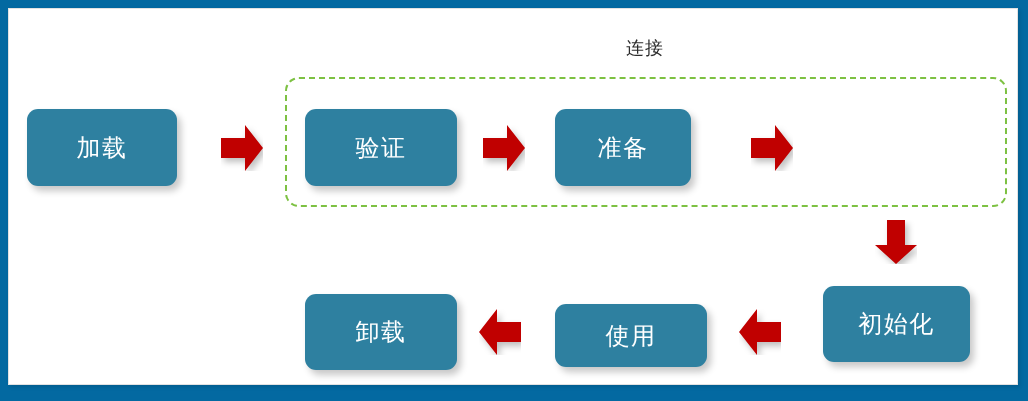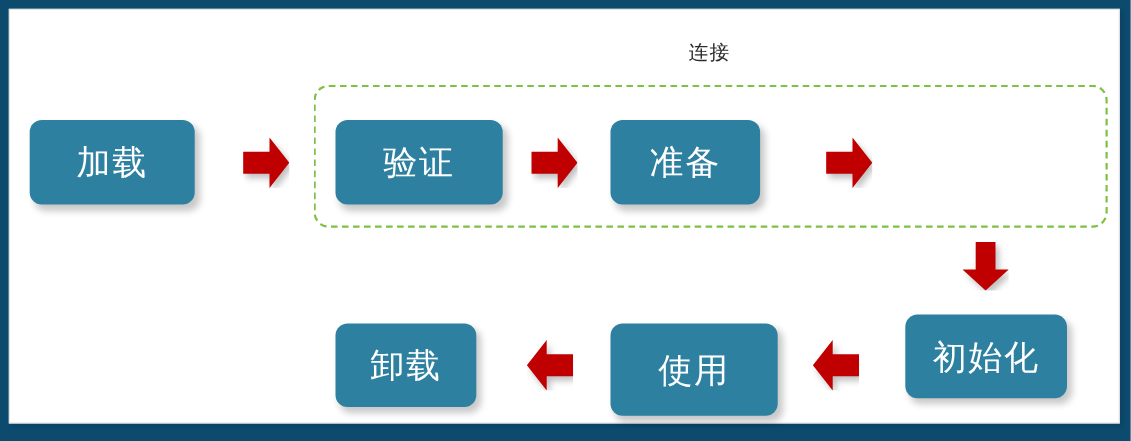--- a/index.html
+++ b/index.html
@@ -9,21 +9,21 @@
     background: #ffffff;
   }
   body {
     font-family: "Liberation Sans", "DejaVu Sans", sans-serif;
   }
 
   #canvas {
     position: relative;
     width: 1028px;
     height: 401px;
-    background: #0c4a6e;
+    background: #0369a1;
     overflow: hidden;
   }
 
   
   .slide-frame {
     position: absolute;
     left: 8px;
     top: 8px;
     width: 1010px;
     height: 377px;
@@ -65,21 +65,21 @@
     background: #2E80A0;
     border-radius: 11px;
     box-shadow: 4px 5px 7px rgba(0,0,0,0.22);
     display: flex;
     align-items: center;
     justify-content: center;
     box-sizing: border-box;
   }
   .node .node-label {
     color: #ffffff;
-    font-size: 31px;
+    font-size: 24px;
     letter-spacing: 1.5px;
     line-height: 1;
     white-space: nowrap;
   }
 
   
   .arrow {
     position: absolute;
     line-height: 0;
   }
@@ -107,25 +107,25 @@
 
     <div class="node" style="left:546px; top:100px; width:136px; height:77px;">
       <span class="node-label">准备</span>
     </div>
 
 
     <div class="node" style="left:814px; top:277px; width:147px; height:76px;">
       <span class="node-label">初始化</span>
     </div>
 
-    <div class="node" style="left:546px; top:285px; width:152px; height:84px;">
+    <div class="node" style="left:546px; top:295px; width:152px; height:63px;">
       <span class="node-label">使用</span>
     </div>
 
-    <div class="node" style="left:296px; top:285px; width:128px; height:76px;">
+    <div class="node" style="left:296px; top:285px; width:152px; height:76px;">
       <span class="node-label">卸载</span>
     </div>
 
     <div class="arrow" style="left:212px; top:116px;">
       <svg width="42" height="46" viewBox="0 0 42 46">
         <polygon points="0,13 24,13 24,0 42,23 24,46 24,33 0,33" fill="#C00000" style="filter:drop-shadow(3px 4px 3px rgba(0,0,0,0.25))"></polygon>
       </svg>
     </div>
 
     <div class="arrow" style="left:474px; top:116px;">

